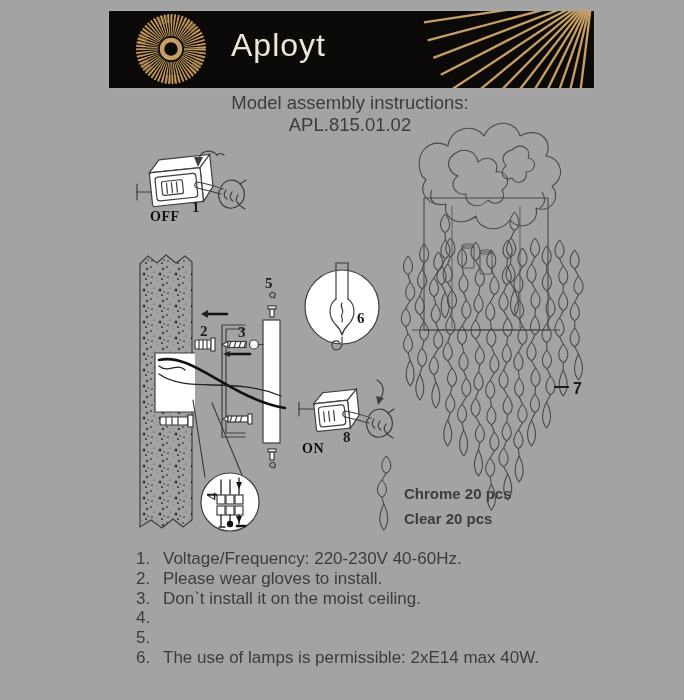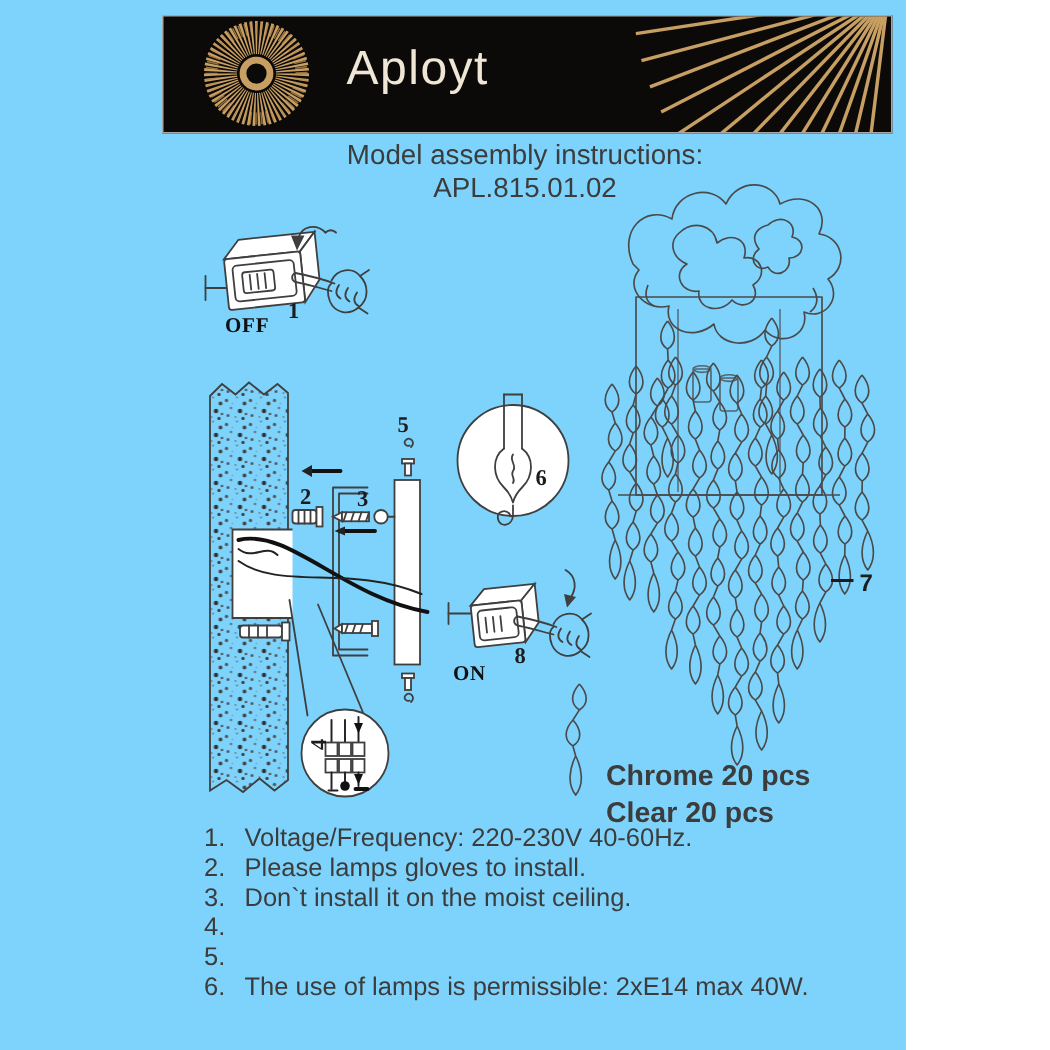--- a/index.html
+++ b/index.html
@@ -1,16 +1,16 @@
 <!DOCTYPE html>
 <html><head>
 <meta charset="utf-8">
 <style>
   html,body{margin:0;padding:0;background:#fff;}
-  .page{position:relative;width:604px;height:700px;background:#7dd3fc;overflow:hidden;
+  .page{position:relative;width:684px;height:700px;background:#a3a3a3;overflow:hidden;
         font-family:"Liberation Sans",sans-serif;color:#3d3d3d;}
   
   .banner{position:absolute;left:108px;top:10px;width:485px;height:77px;
           background:#0c0a08;border:1px solid #a8a8a8;overflow:hidden;}
   .brand{position:absolute;left:122px;top:16px;font-size:32px;letter-spacing:1px;
          color:#efe6d6;font-weight:400;}
   .sunburst{position:absolute;left:18px;top:0;}
   .rays{position:absolute;right:0;top:0;}
   
   .title{position:absolute;left:0;top:92px;width:700px;text-align:center;
@@ -18,22 +18,22 @@
   
   svg{position:absolute;overflow:visible;}
   .ln{stroke:#3f3f3f;stroke-width:1.2;fill:none;stroke-linecap:round;stroke-linejoin:round;}
   .thick{stroke:#111;stroke-width:2.6;fill:none;stroke-linecap:round;}
   .thin{stroke:#222;stroke-width:1.3;fill:none;stroke-linecap:round;}
   .fillw{fill:#fff;stroke:#3f3f3f;stroke-width:1.2;}
   .num{font:bold 15px "Liberation Serif",serif;fill:#1c1c1c;}
   .cap{font:bold 14px "Liberation Serif",serif;fill:#111;letter-spacing:.5px;}
   .num7{font:bold 16px "Liberation Sans",sans-serif;fill:#1c1c1c;}
   
-  .parts{position:absolute;left:404px;top:481px;font-size:19px;font-weight:bold;
-         line-height:25px;color:#3c3c3c;margin-top:24px;}
+  .parts{position:absolute;left:404px;top:481px;font-size:15px;font-weight:bold;
+         line-height:25px;color:#3c3c3c;}
   .instructions{position:absolute;left:136px;top:549px;width:470px;}
   .ins-row{display:flex;font-size:17px;line-height:19.8px;color:#3c3c3c;}
   .ins-num{width:27px;flex:0 0 27px;}
 </style>
 </head>
 <body>
 
 <div class="page">
 
   <div class="banner">
@@ -288,21 +288,21 @@
     <div>Clear 20 pcs</div>
   </div>
 
   <div class="instructions">
     <div class="ins-row">
       <span class="ins-num">1.</span>
       <span class="ins-text">Voltage/Frequency: 220-230V 40-60Hz.</span>
     </div>
     <div class="ins-row">
       <span class="ins-num">2.</span>
-      <span class="ins-text">Please lamps gloves to install.</span>
+      <span class="ins-text">Please wear gloves to install.</span>
     </div>
     <div class="ins-row">
       <span class="ins-num">3.</span>
       <span class="ins-text">Don`t install it on the moist ceiling.</span>
     </div>
     <div class="ins-row">
       <span class="ins-num">4.</span>
     </div>
     <div class="ins-row">
       <span class="ins-num">5.</span>

